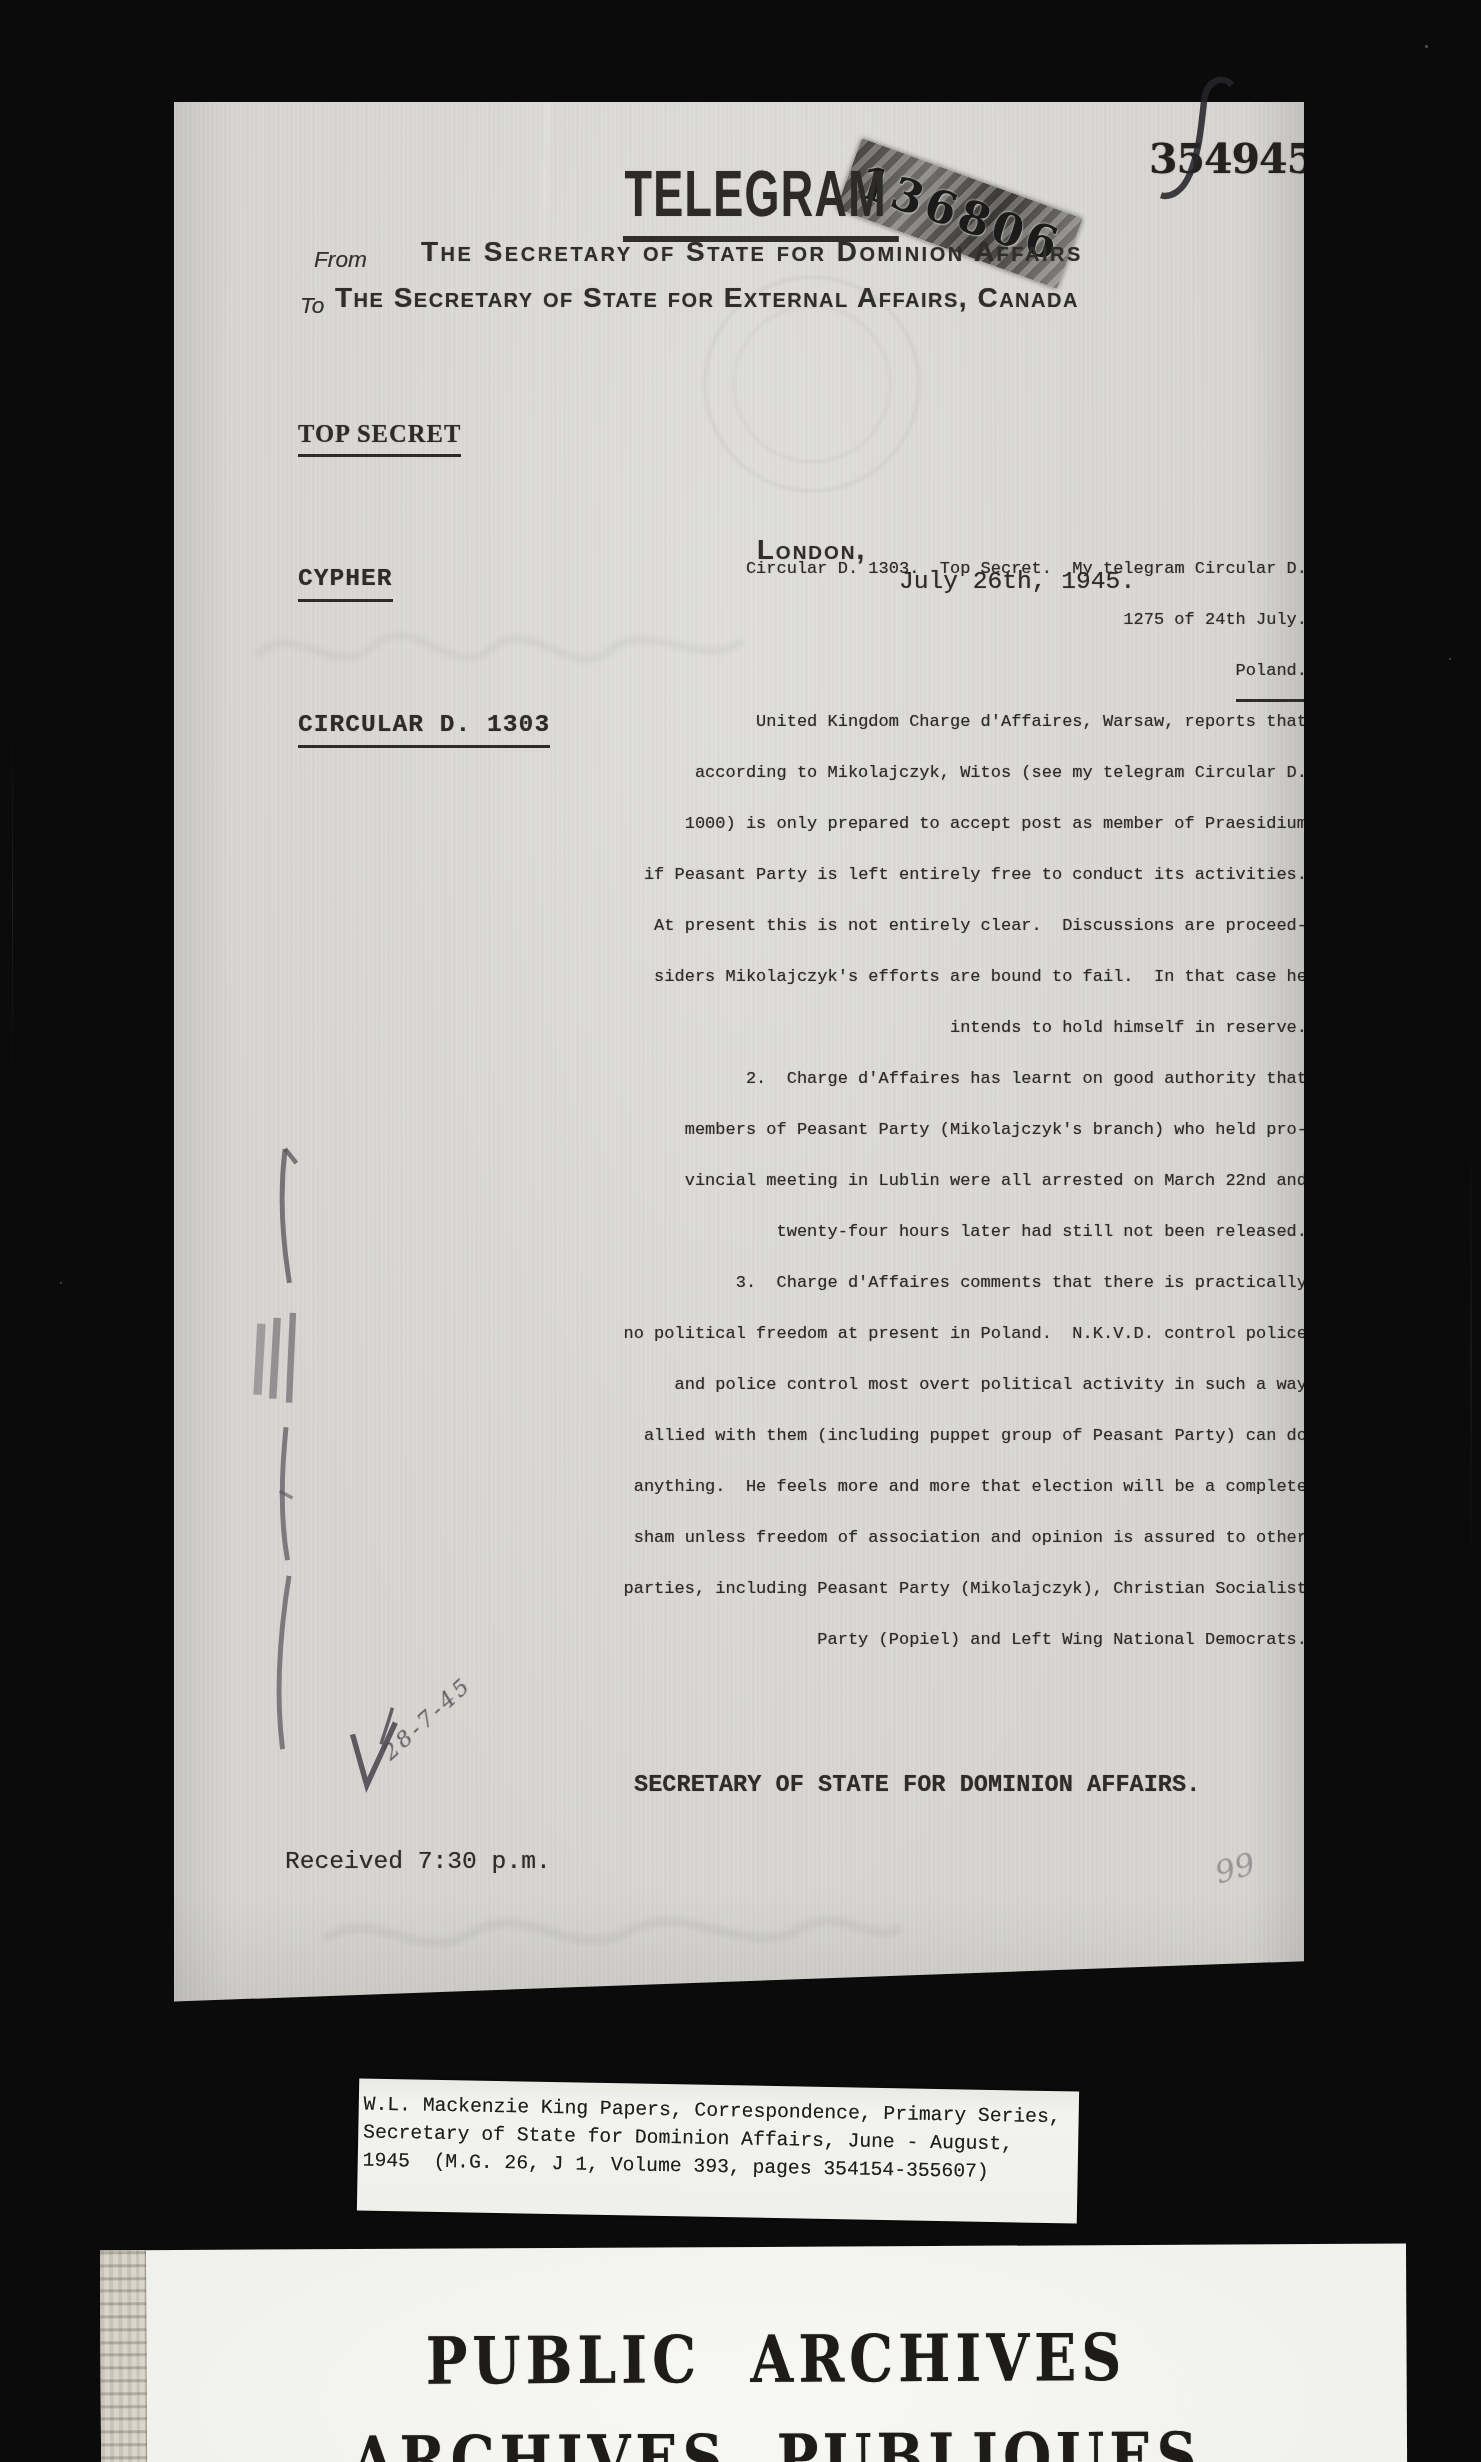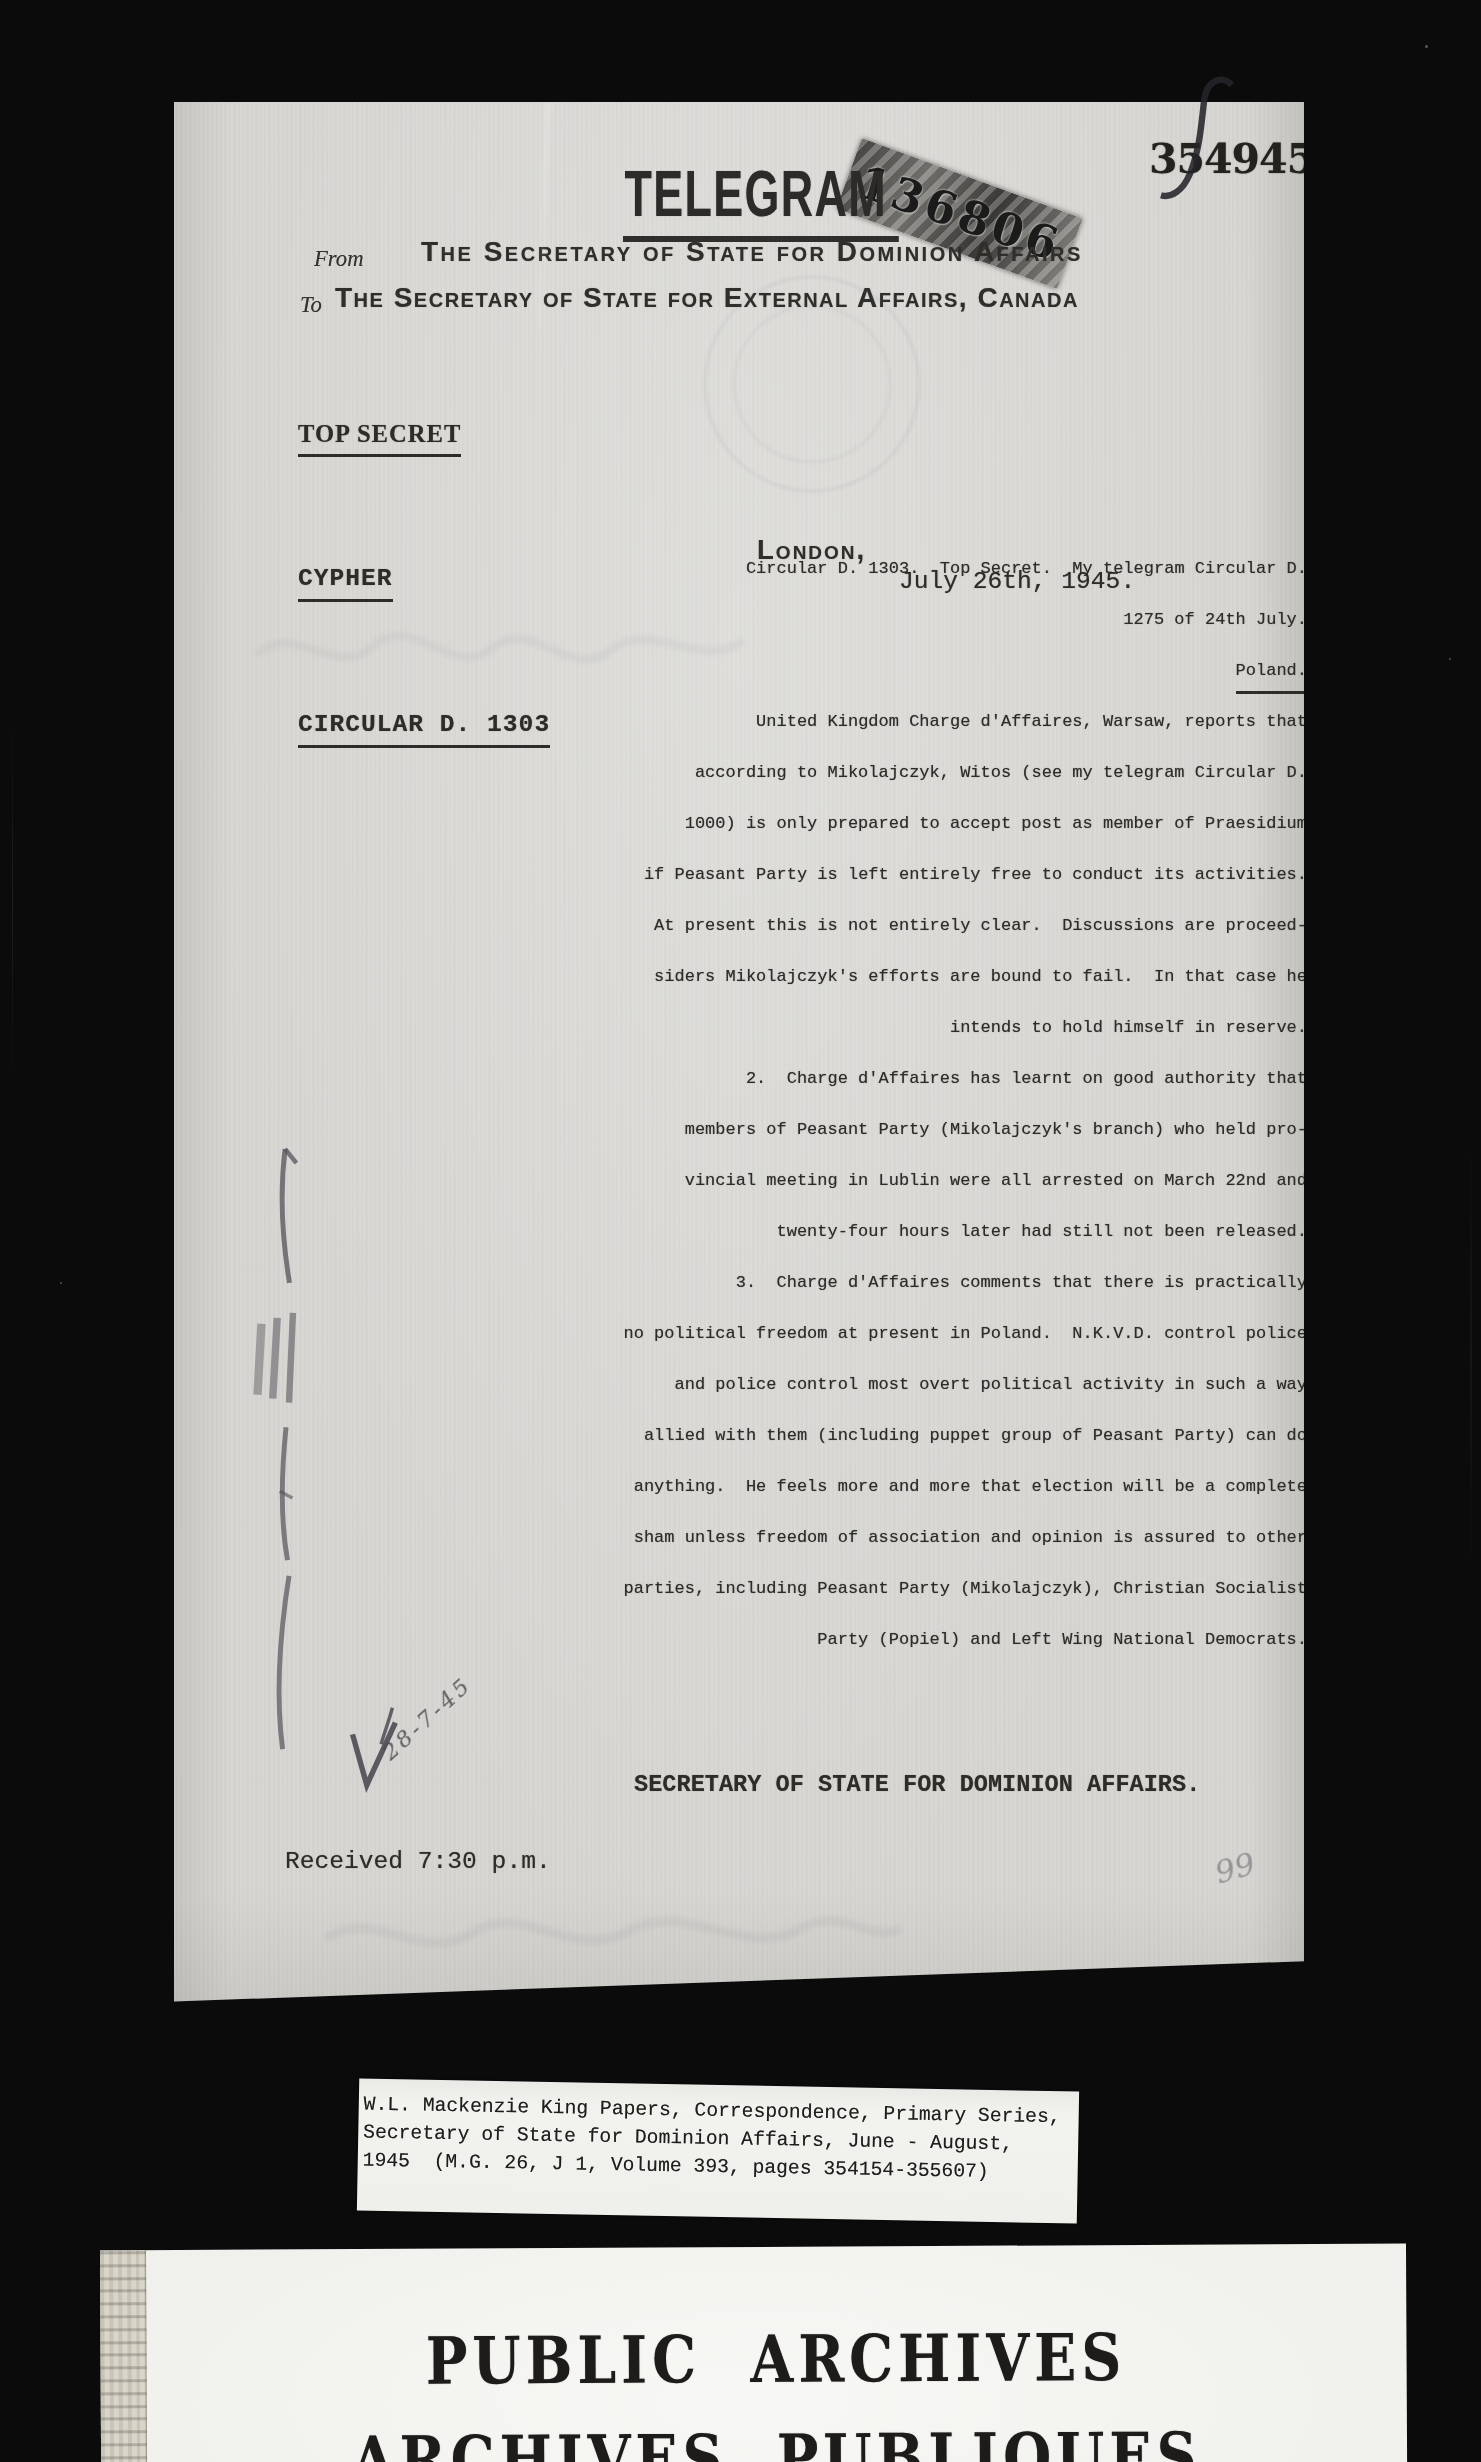--- a/index.html
+++ b/index.html
@@ -42,21 +42,21 @@
   }
   .title{
     left:449px;top:60px;
     font-family:"Liberation Sans", sans-serif;font-weight:700;font-size:64px;line-height:64px;
     letter-spacing:2px;color:#2c2b29;
     border-bottom:6.4px solid #2f2e2c;padding:0 16.7px 9.8px 2px;
     transform:scaleX(0.70);transform-origin:left top;
     text-shadow:0 0 1px rgba(44,43,41,0.5);
   }
   .lbl{
-    font-family:Liberation Serif, serif;font-style:italic;font-size:22.7px;color:#343330;
+    font-family:Liberation Sans, sans-serif;font-style:italic;font-size:22.7px;color:#343330;
     text-shadow:0 0 0.5px rgba(52,51,48,0.5);
   }
   .sc{
     font-family:"Liberation Sans", sans-serif;font-variant:small-caps;font-weight:600;
     color:#2f2e2b;text-shadow:0 0 1px rgba(47,46,43,0.45);
   }
   .from-label{left:140px;top:144px;}
   .from-value{left:247px;top:134px;font-size:28px;letter-spacing:2.5px;}
   .to-label{left:126px;top:190px;}
   .to-value{left:161px;top:180px;font-size:28px;letter-spacing:1.5px;}
@@ -71,21 +71,21 @@
   .loc{left:583px;top:432px;font-size:27.6px;letter-spacing:2px;}
   .dateline{left:725px;top:466px;font-size:24.6px;text-align:right;}
 
   .body{position:absolute;left:119px;top:441px;width:1014px;}
   .bline{
     font-size:17px;line-height:51px;white-space:pre;
     color:#2e2c29;text-shadow:0 0 1px rgba(46,44,41,0.55);text-align:right;
   }
   .ind{padding-left:74px;}
   .ind-sm{padding-left:42px;}
-  .u{border-bottom:3.4px solid #2e2c29;padding-bottom:11px;}
+  .u{border-bottom:3.4px solid #2e2c29;padding-bottom:19px;}
 
   .sig{left:460px;top:1669px;font-weight:700;font-size:23.6px;letter-spacing:0px;}
   .recv{left:111px;top:1746px;font-size:24.6px;}
 
   .hand-date{
     left:197px;top:1603px;transform:rotate(-42deg);
     font-family:"DejaVu Serif", serif;font-style:italic;font-size:22.7px;letter-spacing:3.4px;
     color:#4e4a52;opacity:0.85;filter:blur(0.2px);
   }
   .hand-gq{

